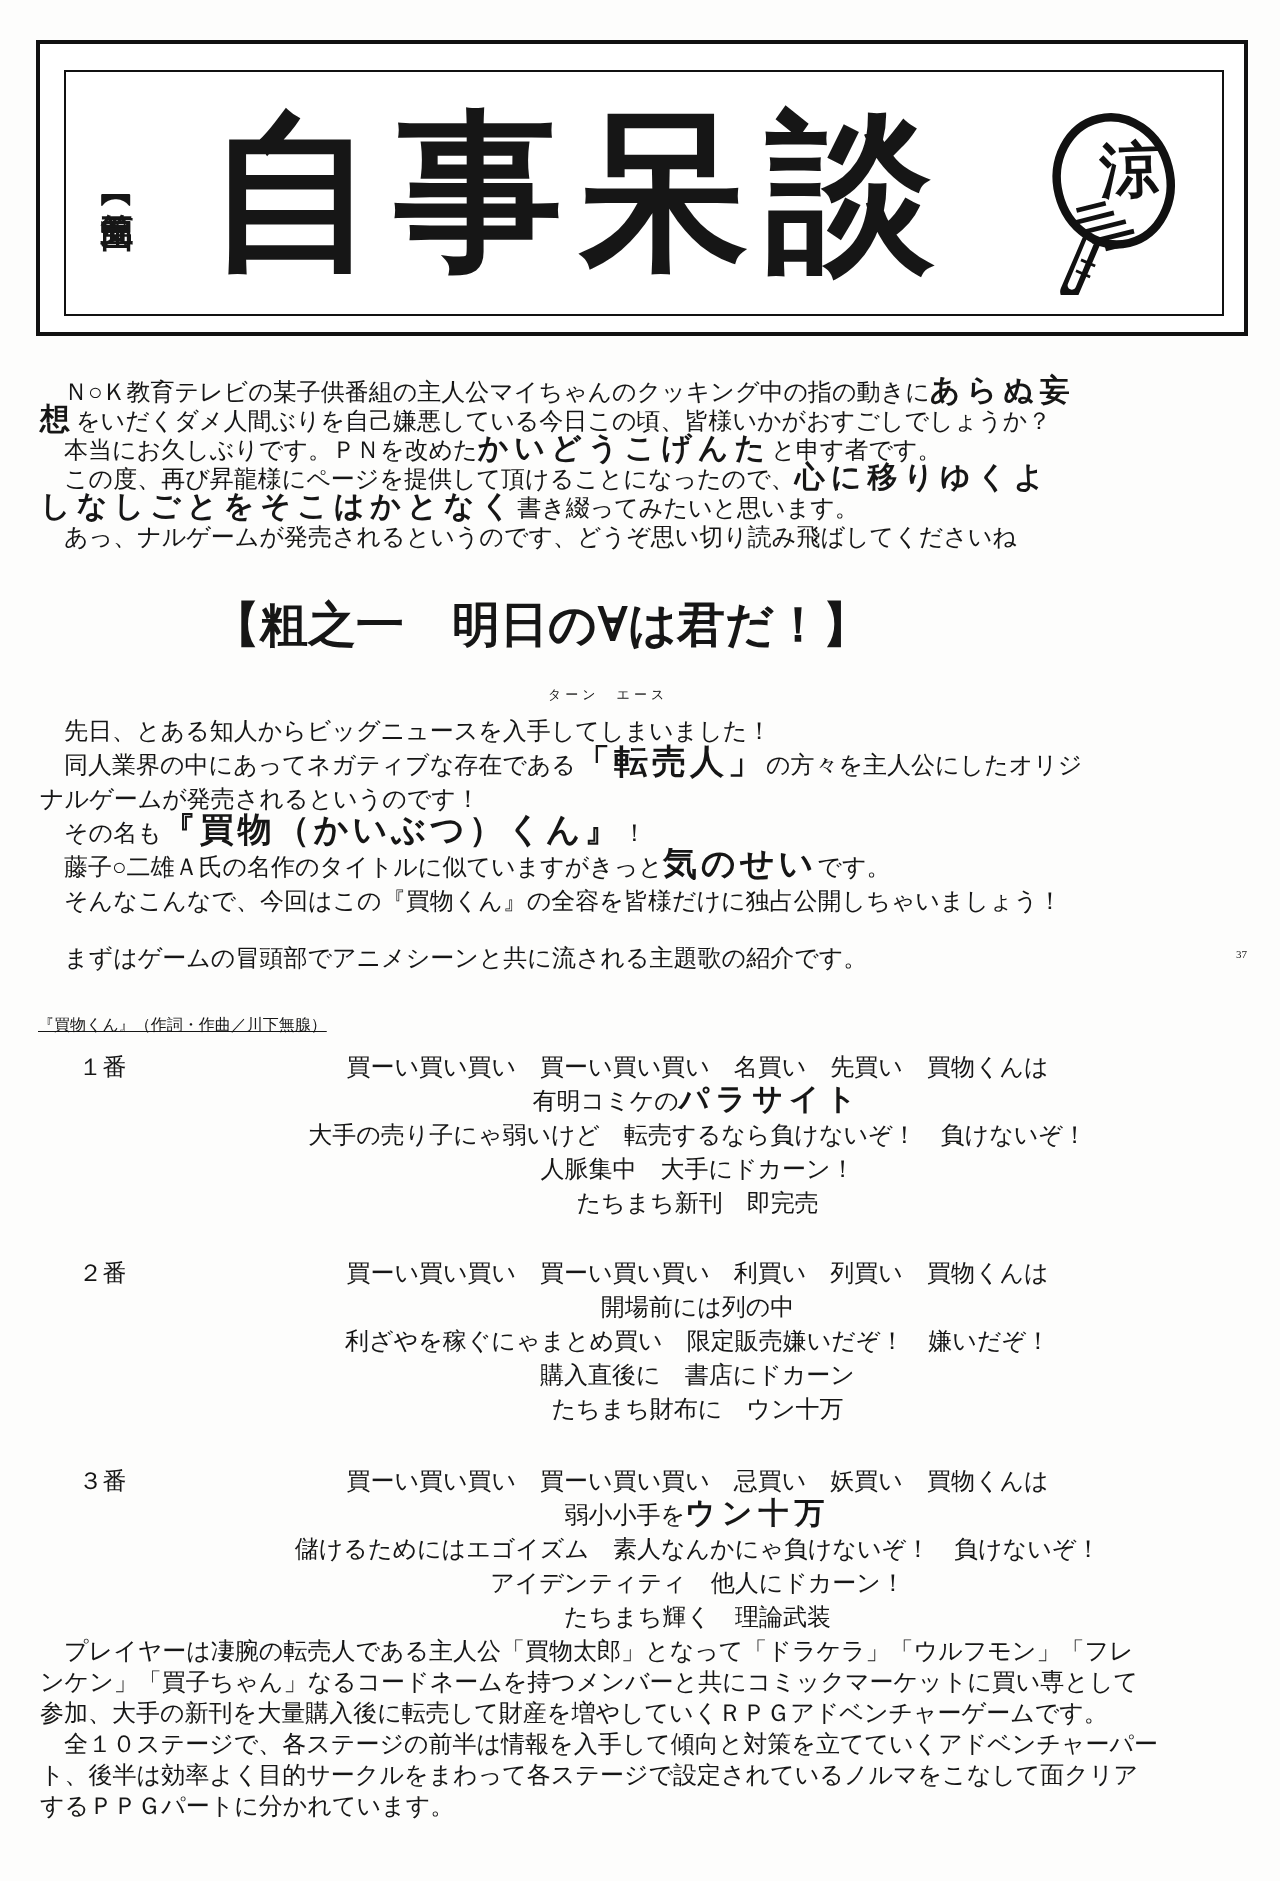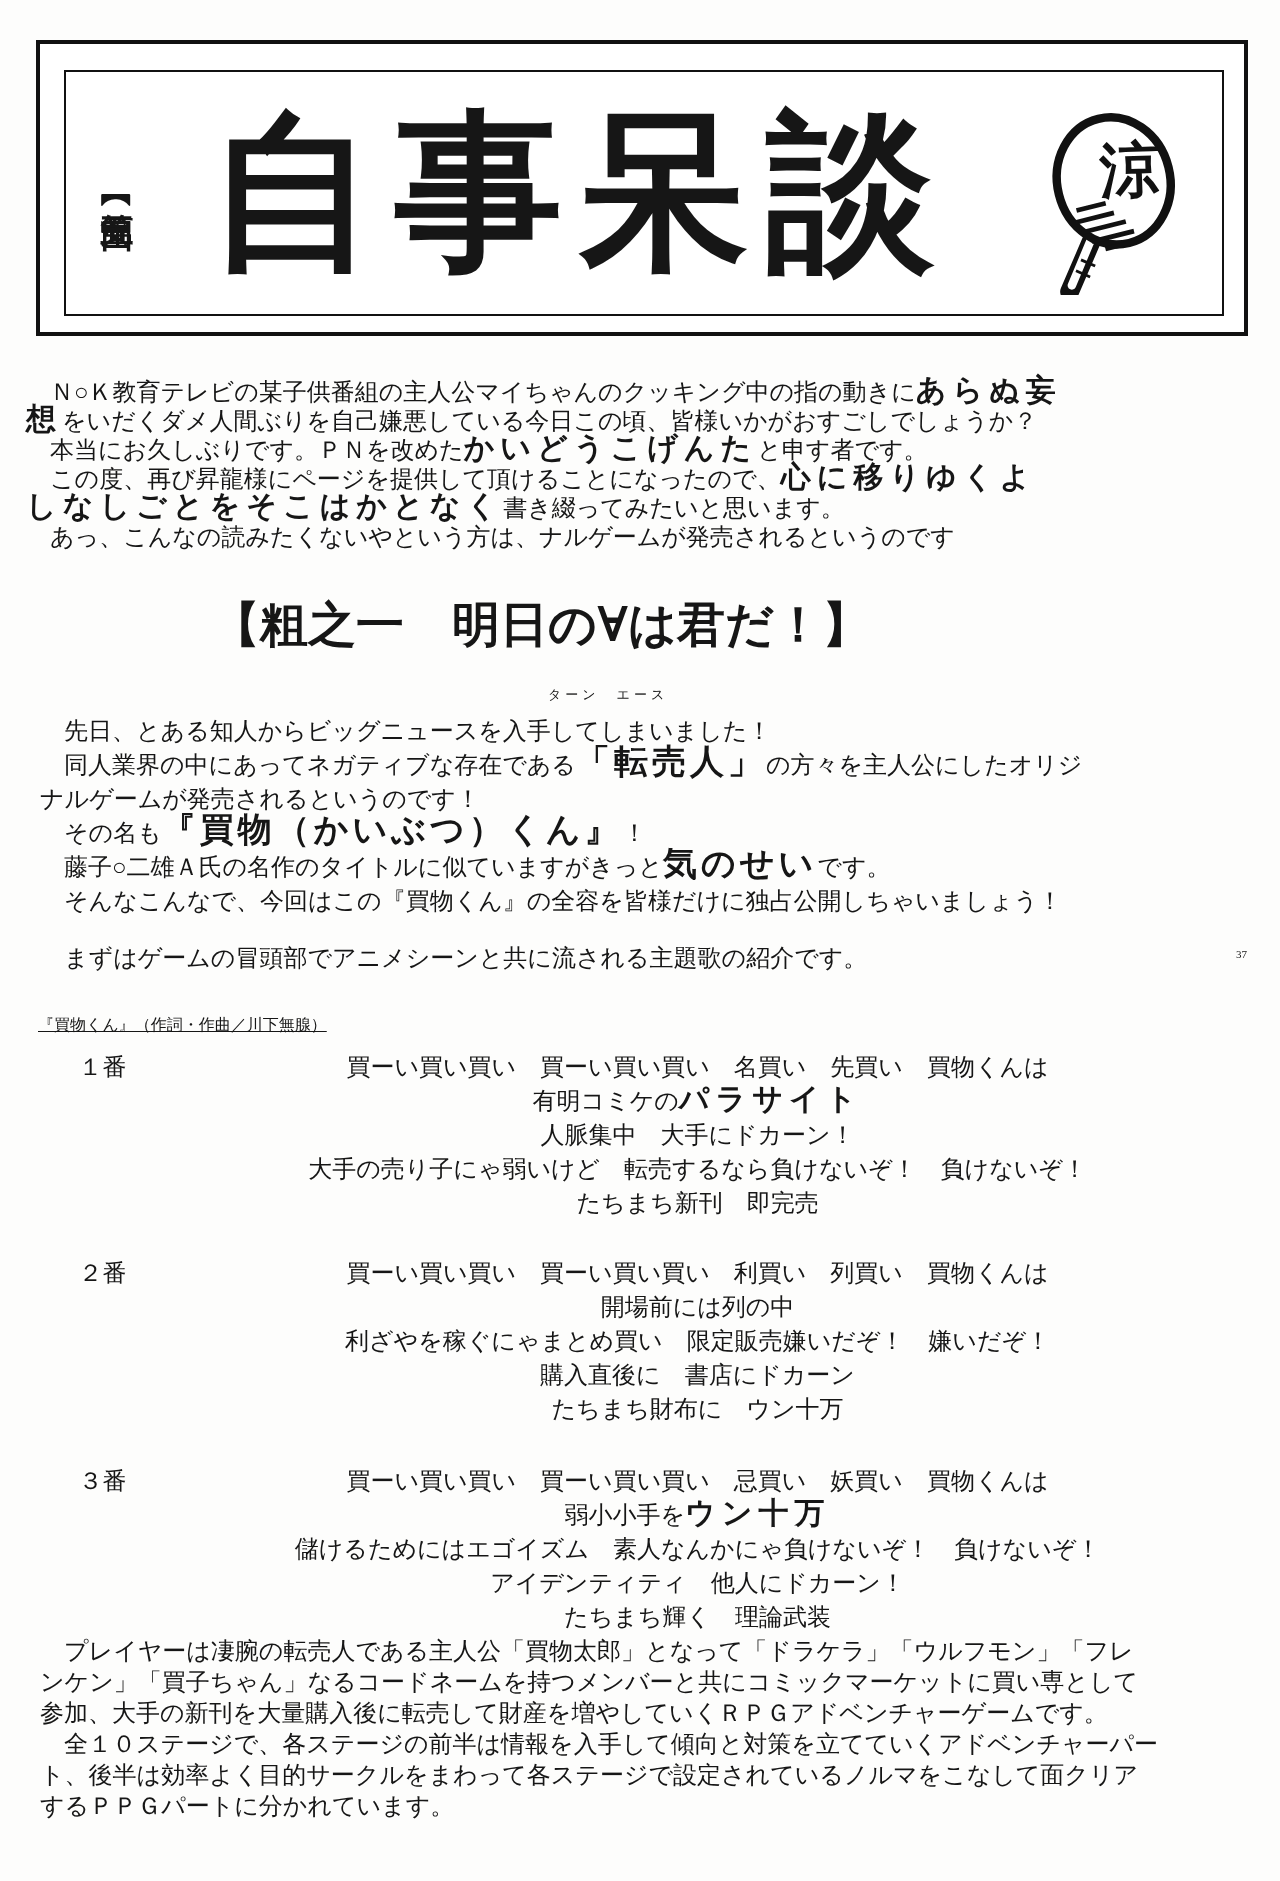--- a/index.html
+++ b/index.html
@@ -41,21 +41,21 @@
     line-height:1;
     white-space:nowrap;
     transform:scaleY(1.02);
   }
   .fan{margin-right:34px;flex:0 0 auto;}
   
   .block{position:absolute;white-space:nowrap;}
   .tline{line-height:29px;min-height:29px;font-size:24px;}
   .em{font-weight:bold;font-size:30px;letter-spacing:6px;line-height:0;}
   .em2{font-weight:bold;font-size:34px;letter-spacing:4px;line-height:0;}
-  .intro{left:26px;top:378px;width:1212px;}
+  .intro{left:40px;top:378px;width:1212px;}
   .heading{
     position:absolute;left:212px;top:596px;
     font-size:48px;font-weight:bold;white-space:nowrap;line-height:1.2;
   }
   .rubytxt{
     position:absolute;left:548px;top:686px;
     font-size:13px;letter-spacing:4px;
   }
   .sec1{left:40px;top:714px;width:1212px;}
   .sec1 .tline{line-height:34px;min-height:34px;}
@@ -106,21 +106,21 @@
       </svg>
     </div>
   </div>
 
   <div class="block intro">
       <div class="tline"><span>　Ｎ○Ｋ教育テレビの某子供番組の主人公マイちゃんのクッキング中の指の動きに</span><span class="em">あらぬ妄</span></div>
       <div class="tline"><span class="em">想</span><span>をいだくダメ人間ぶりを自己嫌悪している今日この頃、皆様いかがおすごしでしょうか？</span></div>
       <div class="tline"><span>　本当にお久しぶりです。ＰＮを改めた</span><span class="em">かいどうこげんた</span><span>と申す者です。</span></div>
       <div class="tline"><span>　この度、再び昇龍様にページを提供して頂けることになったので、</span><span class="em">心に移りゆくよ</span></div>
       <div class="tline"><span class="em">しなしごとをそこはかとなく</span><span>書き綴ってみたいと思います。</span></div>
-      <div class="tline"><span>　あっ、こんなの読みたくないやという方は、ナルゲームが発売されるというのです</span></div>
+      <div class="tline"><span>　あっ、ナルゲームが発売されるというのです、どうぞ思い切り読み飛ばしてくださいね</span></div>
     </div>
 
   <div class="heading">【粗之一　明日の∀は君だ！】</div>
   <div class="rubytxt">ターン　エース</div>
 
   <div class="block sec1">
       <div class="tline"><span>　先日、とある知人からビッグニュースを入手してしまいました！</span></div>
       <div class="tline"><span>　同人業界の中にあってネガティブな存在である</span><span class="em2">「転売人」</span><span>の方々を主人公にしたオリジ</span></div>
       <div class="tline"><span>ナルゲームが発売されるというのです！</span></div>
       <div class="tline"><span>　その名も</span><span class="em2">『買物（かいぶつ）くん』</span><span>！</span></div>
@@ -135,22 +135,22 @@
   <div class="pagenum">37</div>
 
   <div class="song">
     <div class="tline songtitle">『買物くん』（作詞・作曲／川下無腺）</div>
 
     <div class="verse">
       <div class="vlabel">１番</div>
       <div class="vlines">
           <div class="tline"><span>買ーい買い買い　買ーい買い買い　名買い　先買い　買物くんは</span></div>
           <div class="tline"><span>有明コミケの</span><span class="em">パラサイト</span></div>
+          <div class="tline"><span>大手の売り子にゃ弱いけど　転売するなら負けないぞ！　負けないぞ！</span></div>
           <div class="tline"><span>人脈集中　大手にドカーン！</span></div>
-          <div class="tline"><span>大手の売り子にゃ弱いけど　転売するなら負けないぞ！　負けないぞ！</span></div>
           <div class="tline"><span>たちまち新刊　即完売</span></div>
         </div>
     </div>
 
     <div class="verse">
       <div class="vlabel">２番</div>
       <div class="vlines">
           <div class="tline"><span>買ーい買い買い　買ーい買い買い　利買い　列買い　買物くんは</span></div>
           <div class="tline"><span>開場前には列の中</span></div>
           <div class="tline"><span>利ざやを稼ぐにゃまとめ買い　限定販売嫌いだぞ！　嫌いだぞ！</span></div>

